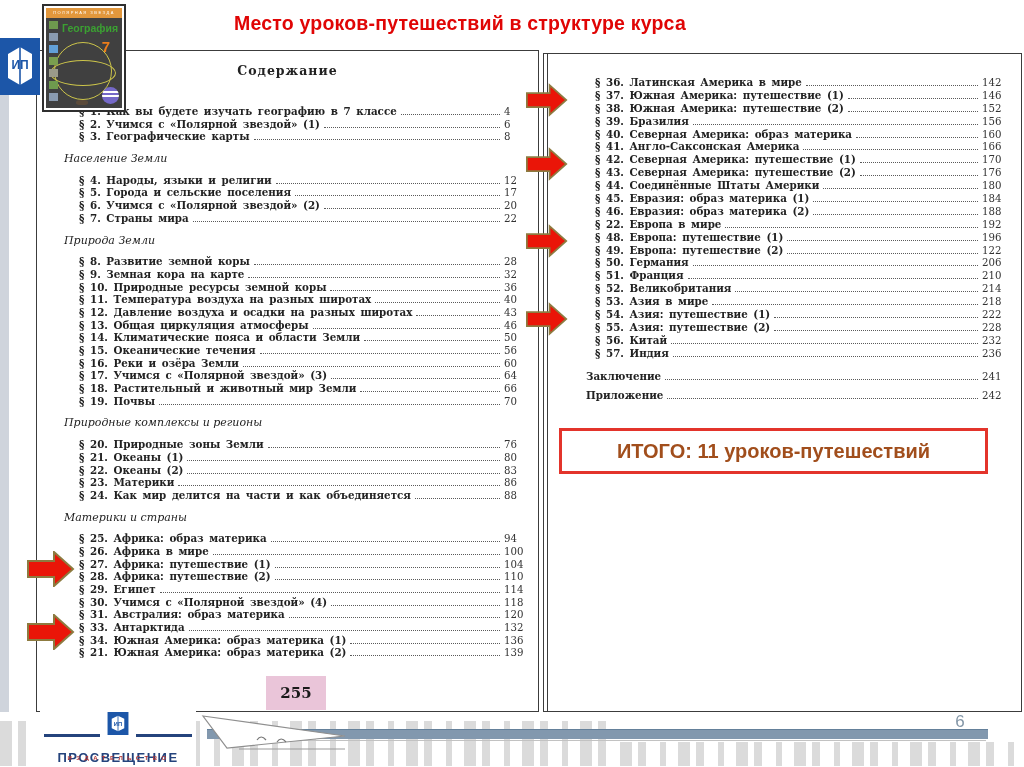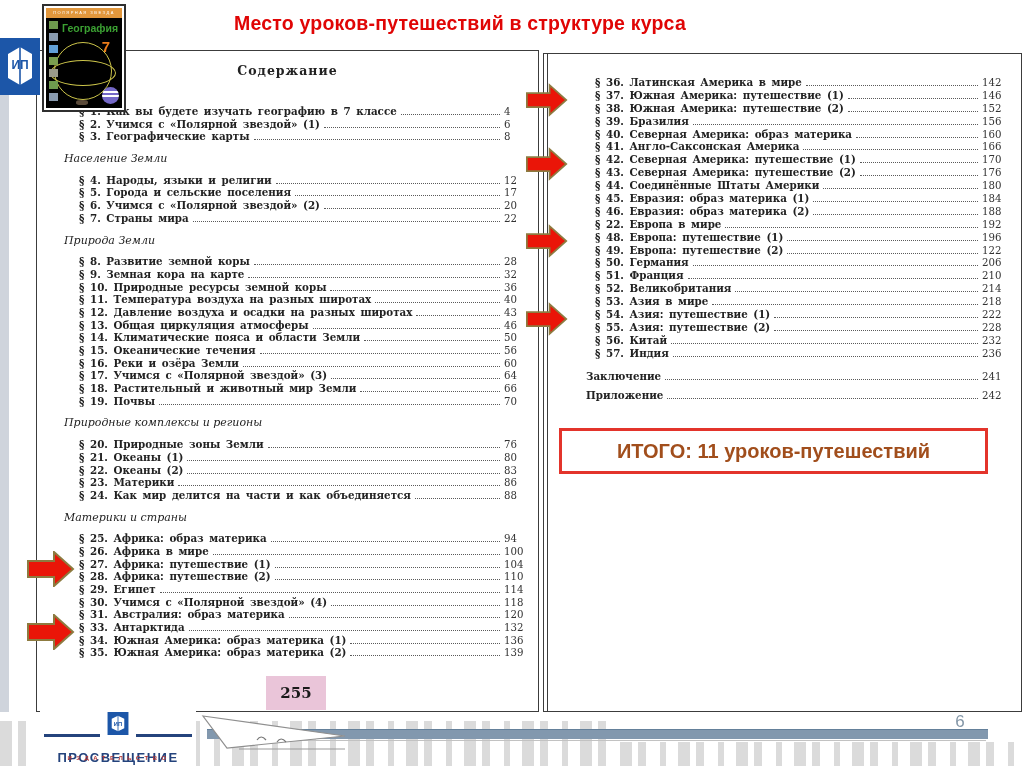--- a/index.html
+++ b/index.html
@@ -8,21 +8,21 @@
 
   
   #title{position:absolute;left:120px;top:12px;width:680px;text-align:center;
          font-size:19.5px;font-weight:700;color:#E00505;letter-spacing:.2px;}
 
   
   #left-strip{position:absolute;left:0;top:95px;width:9px;height:617px;background:#CFD4DC;z-index:1;}
   #big-logo{position:absolute;left:0;top:38px;width:40px;height:57px;z-index:6;}
   #book{position:absolute;left:42px;top:4px;width:76px;height:100px;background:#fff;
         border:2px solid #2F2F2F;padding:2px;z-index:6;}
-  #cover{position:relative;width:100%;height:100%;background:#000000;overflow:hidden;}
+  #cover{position:relative;width:100%;height:100%;background:#404040;overflow:hidden;}
   #cover-band{position:absolute;left:0;top:0;right:0;height:10px;background:#E2973C;
         color:#fff;font-size:4px;letter-spacing:1.5px;text-align:center;line-height:10px;overflow:hidden;}
   #cover-title{position:absolute;left:16px;top:14px;font-size:10.5px;font-weight:700;color:#3BA032;}
   #cover-grade{position:absolute;right:12px;top:30px;font-size:15px;font-weight:700;color:#ED7D1A;}
   .rail{position:absolute;left:3px;width:9px;height:8px;}
   #globe1{position:absolute;left:8px;top:34px;width:56px;height:56px;border:1.5px solid #CCC44A;
         border-radius:50%;}
   #globe2{position:absolute;left:4px;top:52px;width:64px;height:24px;border:1.2px solid #CCC44A;
         border-radius:50%;}
   #badge{position:absolute;right:3px;bottom:4px;width:17px;height:17px;border-radius:50%;
@@ -300,21 +300,21 @@
           <span class="lbl">§ 33. Антарктида</span>
           <span class="dots"></span>
           <span class="pg">132</span>
         </div>
         <div class="row entry">
           <span class="lbl">§ 34. Южная Америка: образ материка (1)</span>
           <span class="dots"></span>
           <span class="pg">136</span>
         </div>
         <div class="row entry">
-          <span class="lbl">§ 35. Южная Америка: образ материка (2)</span>
+          <span class="lbl">§ 21. Южная Америка: образ материка (2)</span>
           <span class="dots"></span>
           <span class="pg">139</span>
         </div>
       </div>
     <div id="page-label">255</div>
   </div>
 
   <div class="page" id="rp">
     <div id="rp-spine"></div>
     <div class="toc-rows">

